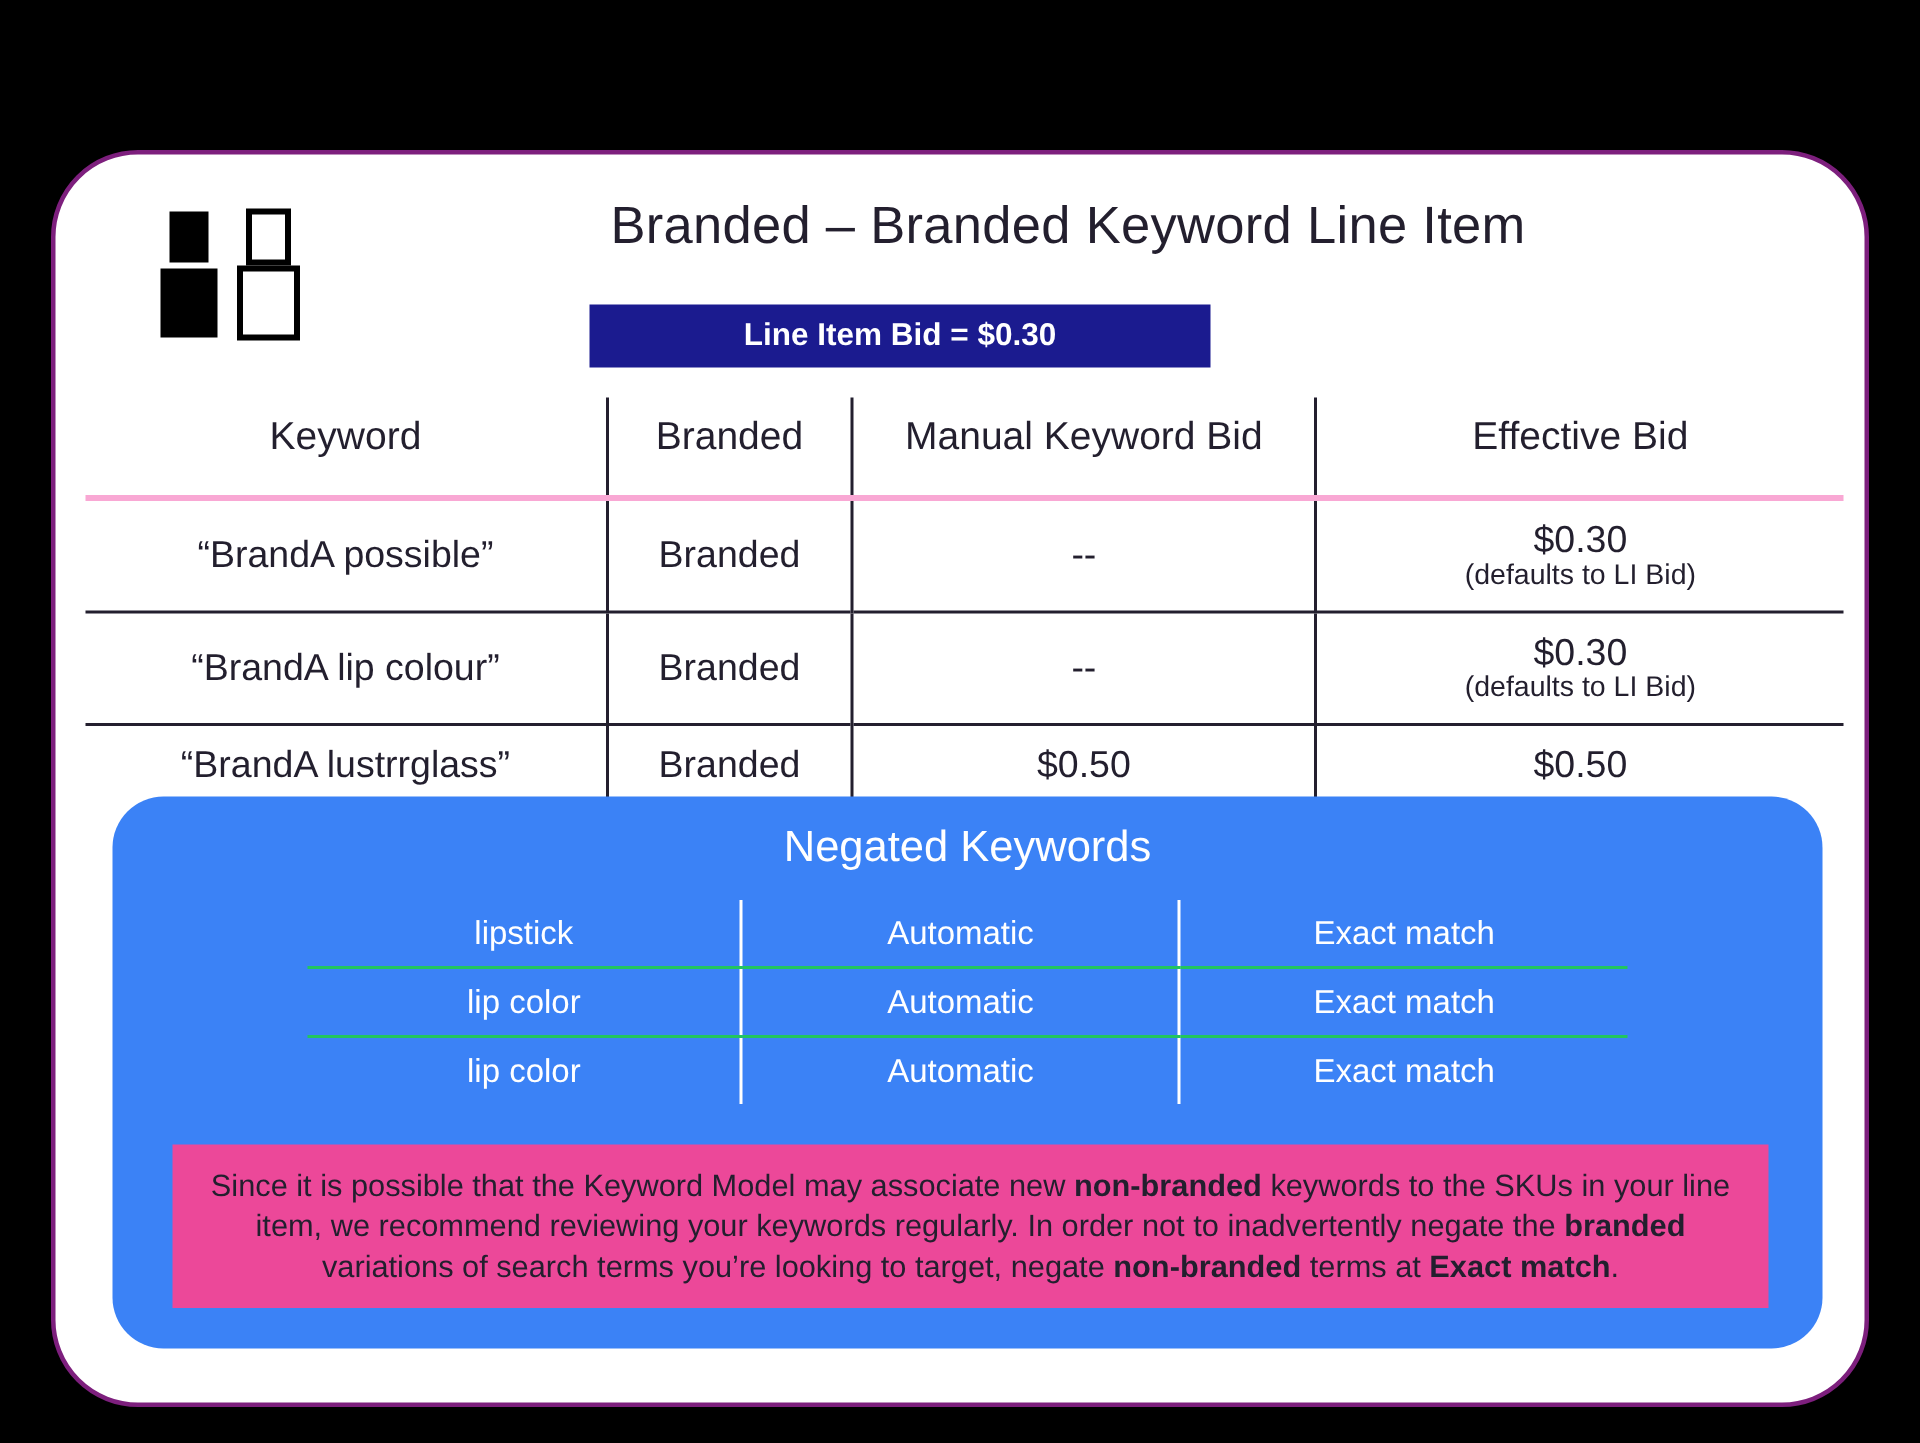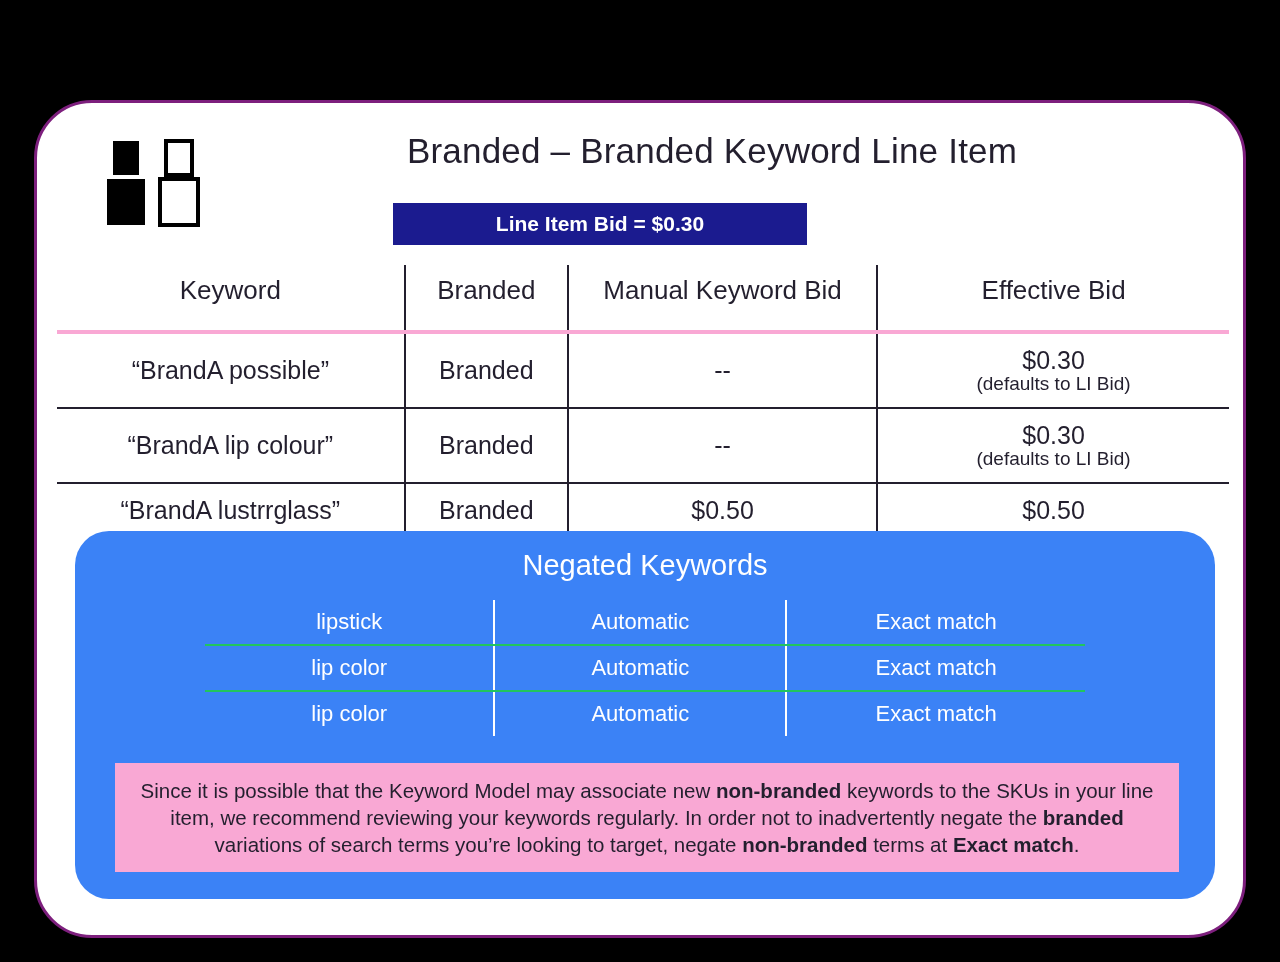--- a/index.html
+++ b/index.html
@@ -138,21 +138,21 @@
     border-bottom: none;
   }
   .neg-c1 { width: 290px; }
   .neg-c2 { width: 290px; border-left: 2px solid #ffffff; border-right: 2px solid #ffffff; }
   .neg-c3 { width: 300px; }
   .note-box {
     position: absolute;
     left: 78px;
     top: 660px;
     width: 1064px;
-    background: #f9a8d4;
+    background: #ec4899;
     padding: 14px 18px;
     box-sizing: border-box;
     font-size: 20.5px;
     color: #231f2e;
     text-align: center;
     line-height: 1.32;
   }
   .note-box b { font-weight: bold; }
 </style>
 </head>

